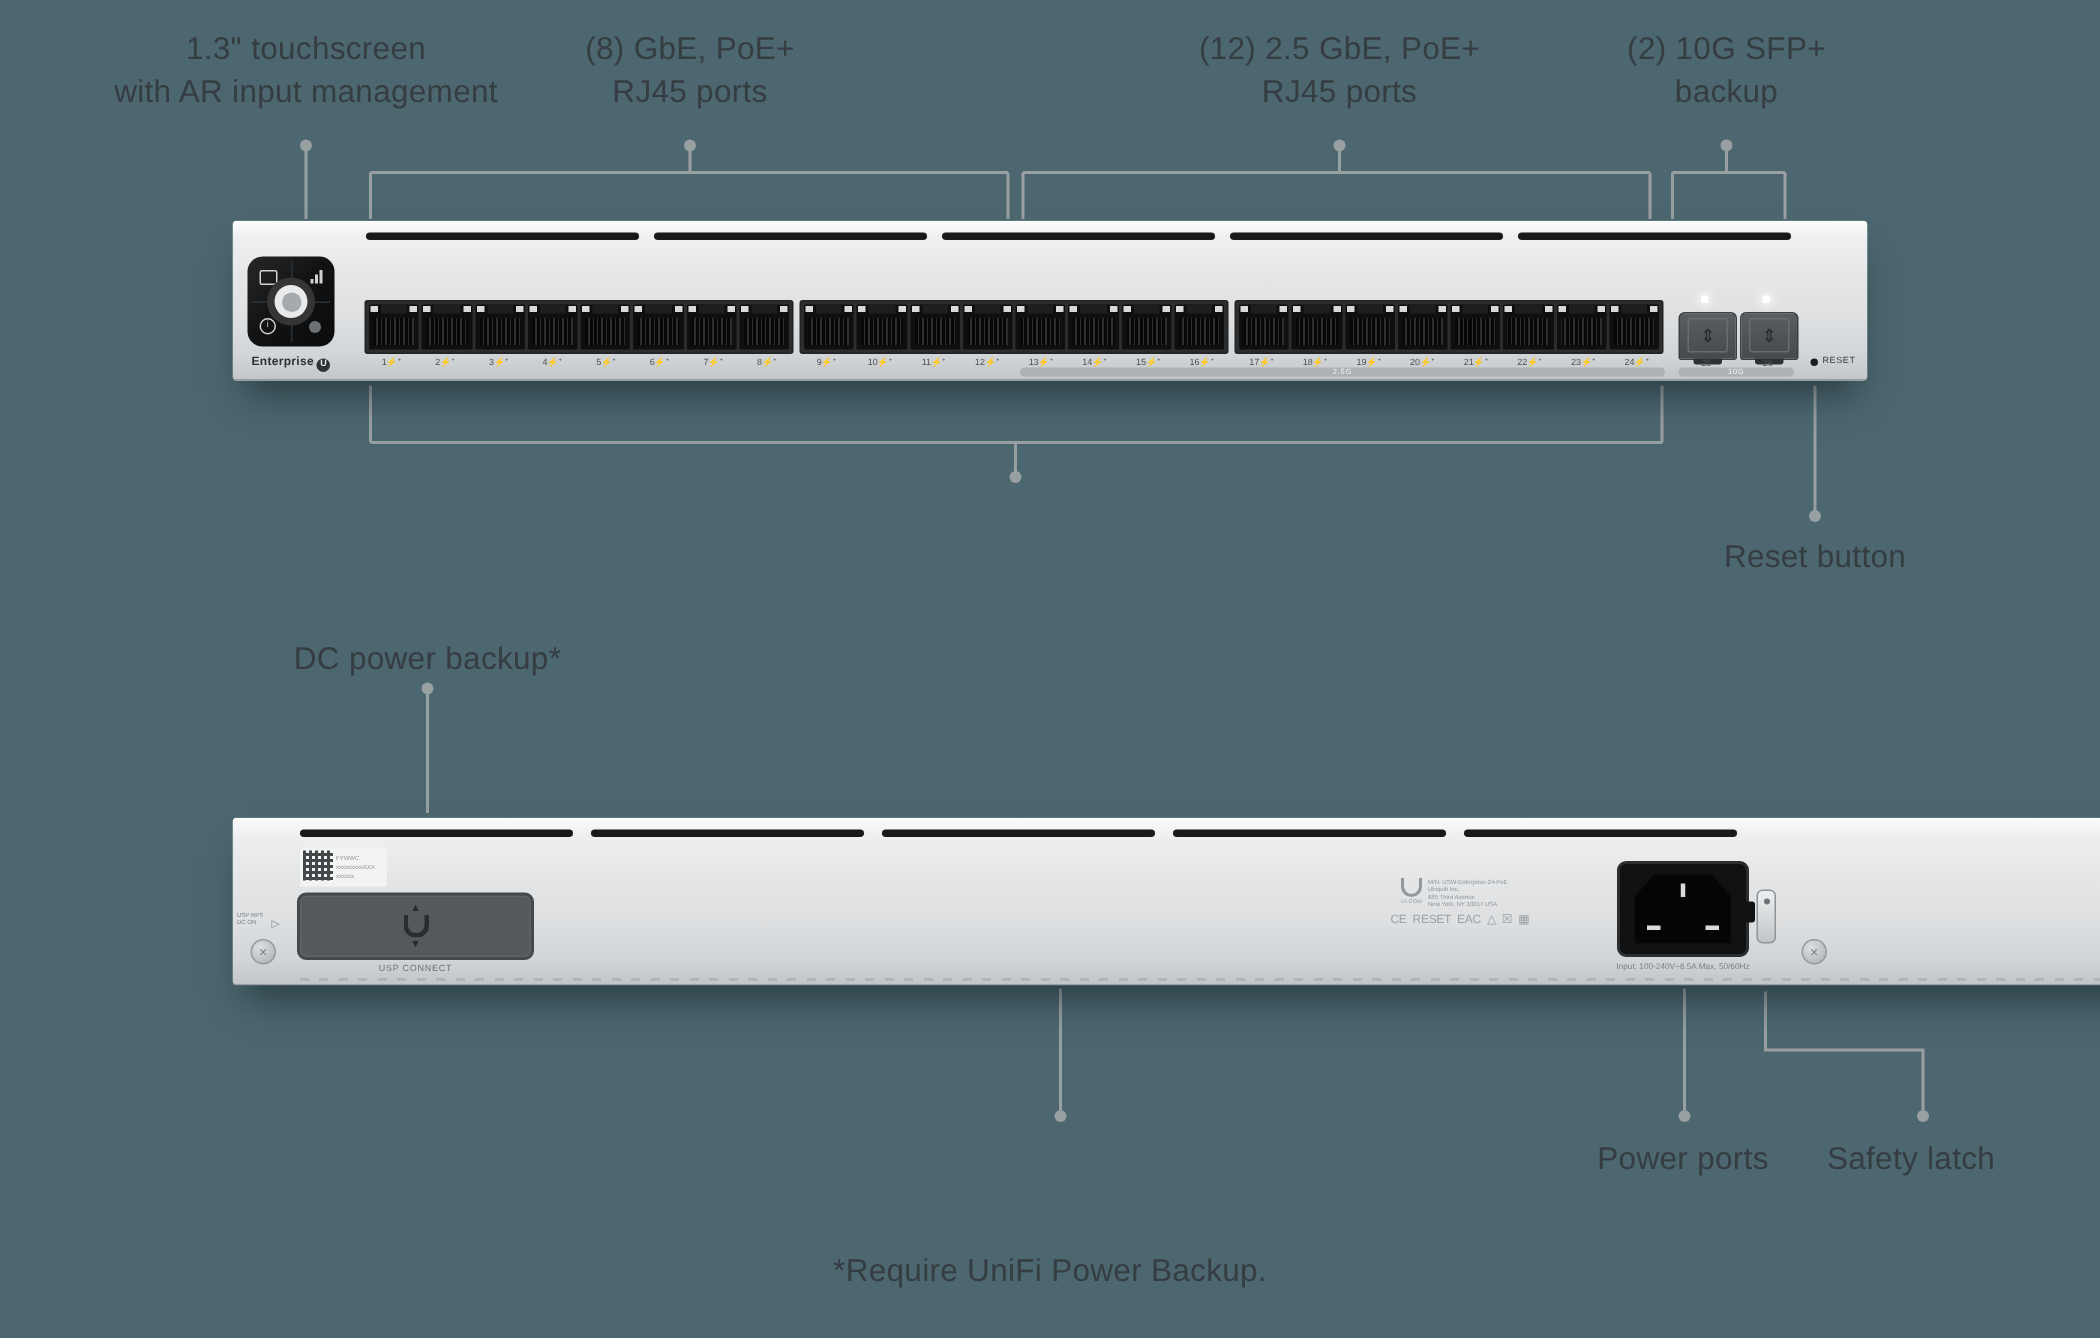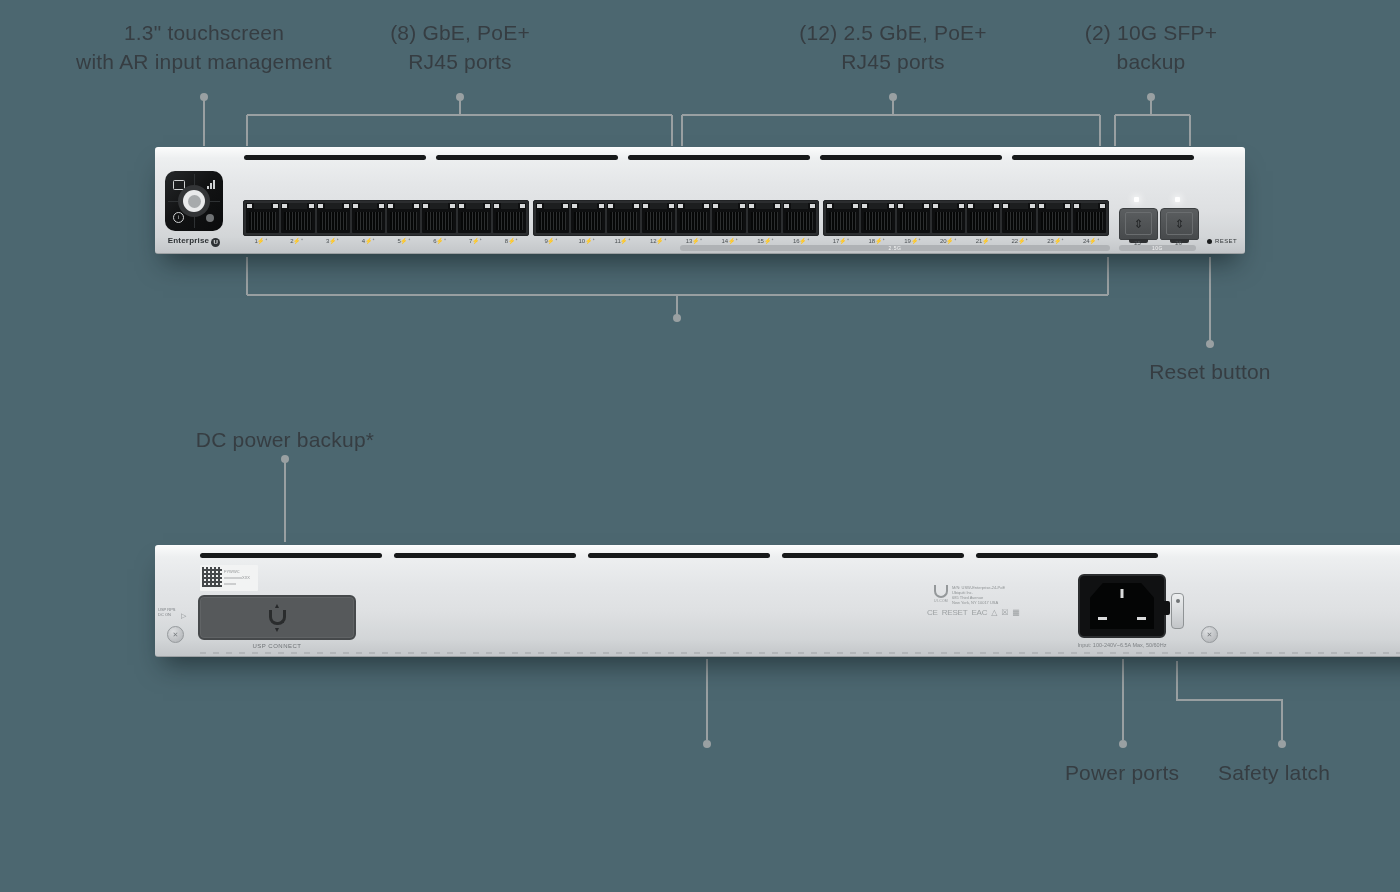--- a/index.html
+++ b/index.html
@@ -462,14 +462,15 @@
     <div class="rating">Input: 100-240V~6.5A Max, 50/60Hz</div>
     <div class="latch">
         <i></i>
       </div>
 
     <div class="serration"></div>
   </div>
 
   <div class="callout" style="left:1122px;top:758px;">Power ports</div>
   <div class="callout" style="left:1274px;top:758px;">Safety latch</div>
+  <div class="callout" style="left:700px;top:833px;">*Require UniFi Power Backup.</div>
 
 </div>
 
 </body></html>

